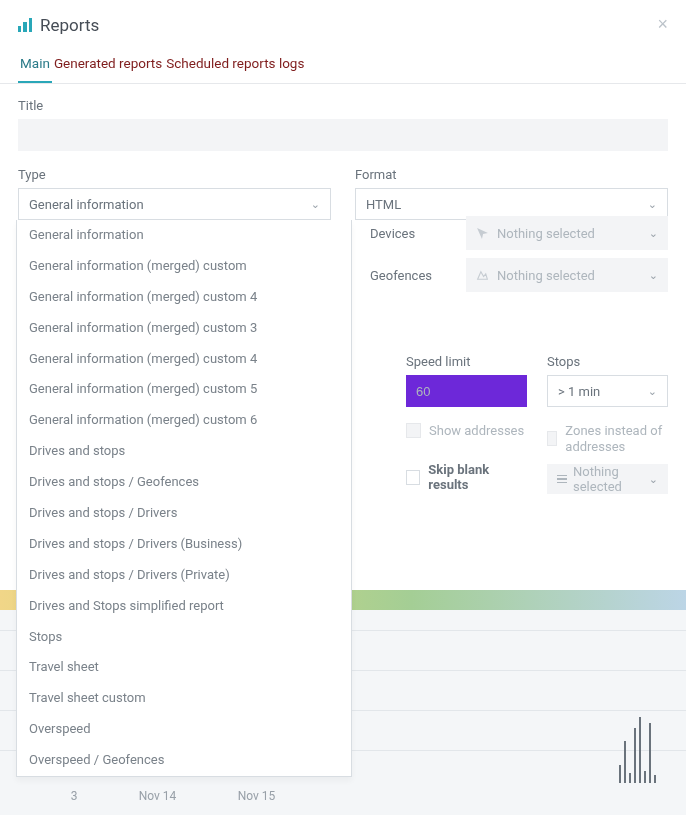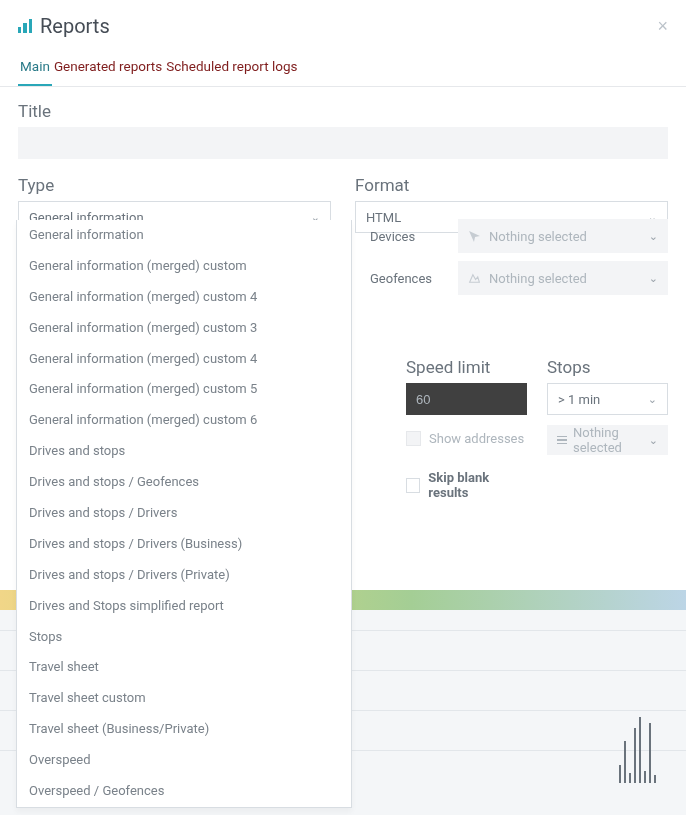--- a/index.html
+++ b/index.html
@@ -38,21 +38,21 @@
   }
   .bars-icon span {
     display: inline-block;
     width: 4px;
     background: #29a7b8;
   }
   .bars-icon span:nth-child(1){ height: 6px; }
   .bars-icon span:nth-child(2){ height: 10px; }
   .bars-icon span:nth-child(3){ height: 14px; }
   .header-title {
-    font-size: 20px;
+    font-size: 17px;
     color: #464d56;
   }
   .close-btn {
     font-size: 18px;
     color: #bcc3ca;
     cursor: pointer;
     background: none;
     border: none;
   }
   .tabs {
@@ -69,21 +69,21 @@
   }
   .tab.active {
     color: #2a7a88;
     border-bottom: 2px solid #29a7b8;
   }
   .body {
     padding: 14px 18px 10px 18px;
     position: relative;
   }
   .label {
-    font-size: 17px;
+    font-size: 13px;
     color: #6a737c;
     margin-bottom: 6px;
     display: block;
   }
   .title-input {
     width: 100%;
     height: 32px;
     background: #f3f4f6;
     border: none;
     padding: 6px 10px;
@@ -131,21 +131,21 @@
   .dropdown-item {
     padding: 7px 12px;
     font-size: 13px;
     color: #7a828a;
     cursor: pointer;
     line-height: 1.3;
   }
   .right-panel-row {
     display: flex;
     align-items: center;
-    gap: 14px;
+    gap: 22px;
     margin-top: 0;
   }
   .right-panel-label {
     width: 74px;
     font-size: 13px;
     color: #6a737c;
   }
   .picker {
     flex: 1;
     height: 34px;
@@ -161,21 +161,21 @@
   }
   .picker-left {
     display: flex;
     gap: 8px;
     align-items: center;
   }
   .svg-icn { width: 13px; height: 13px; }
   .speed-input {
     width: 100%;
     height: 32px;
-    background: #404040;
+    background: #6d28d9;
     border: none;
     padding: 0 10px;
     color: #aeb6bd;
     font-size: 13px;
   }
   .check-row {
     display: flex;
     align-items: center;
     gap: 8px;
     margin-top: 16px;
@@ -306,21 +306,21 @@
           <span></span>
       </span>
       <span class="header-title">Reports</span>
     </div>
     <button class="close-btn">×</button>
   </div>
 
   <div class="tabs">
     <div class="tab active">Main</div>
     <div class="tab">Generated reports</div>
-    <div class="tab">Scheduled report logs</div>
+    <div class="tab">Scheduled reports logs</div>
   </div>
 
   <div class="body">
 
     <label class="label">Title</label>
     <input class="title-input" style="">
 
     <div class="row">
       <div class="col">
         <label class="label">Type</label>
@@ -377,20 +377,24 @@
         <div class="check-row dark" style="margin-top:24px;">
           <span class="chk"></span>
           <span>Skip blank results</span>
         </div>
       </div>
       <div style="flex:1;">
         <label class="label">Stops</label>
         <div class="select">
           <span>&gt; 1 min</span>
           <span class="chev">⌄</span>
+        </div>
+        <div class="check-row">
+          <span class="chk muted"></span>
+          <span style="line-height:1.2;">Zones instead of addresses</span>
         </div>
         <div class="zones-picker">
           <span style="display:flex;align-items:center;">
             <span class="hamb">
                 <span></span>
                 <span></span>
                 <span></span>
               </span>
             <span>Nothing selected</span>
           </span>
@@ -411,18 +415,17 @@
       <div class="dropdown-item">General information (merged) custom 6</div>
       <div class="dropdown-item">Drives and stops</div>
       <div class="dropdown-item">Drives and stops / Geofences</div>
       <div class="dropdown-item">Drives and stops / Drivers</div>
       <div class="dropdown-item">Drives and stops / Drivers (Business)</div>
       <div class="dropdown-item">Drives and stops / Drivers (Private)</div>
       <div class="dropdown-item">Drives and Stops simplified report</div>
       <div class="dropdown-item">Stops</div>
       <div class="dropdown-item">Travel sheet</div>
       <div class="dropdown-item">Travel sheet custom</div>
-      <div class="dropdown-item">Travel sheet (Business/Private)</div>
       <div class="dropdown-item">Overspeed</div>
       <div class="dropdown-item">Overspeed / Geofences</div>
     </div>
 
 </div>
 
 </body></html>

